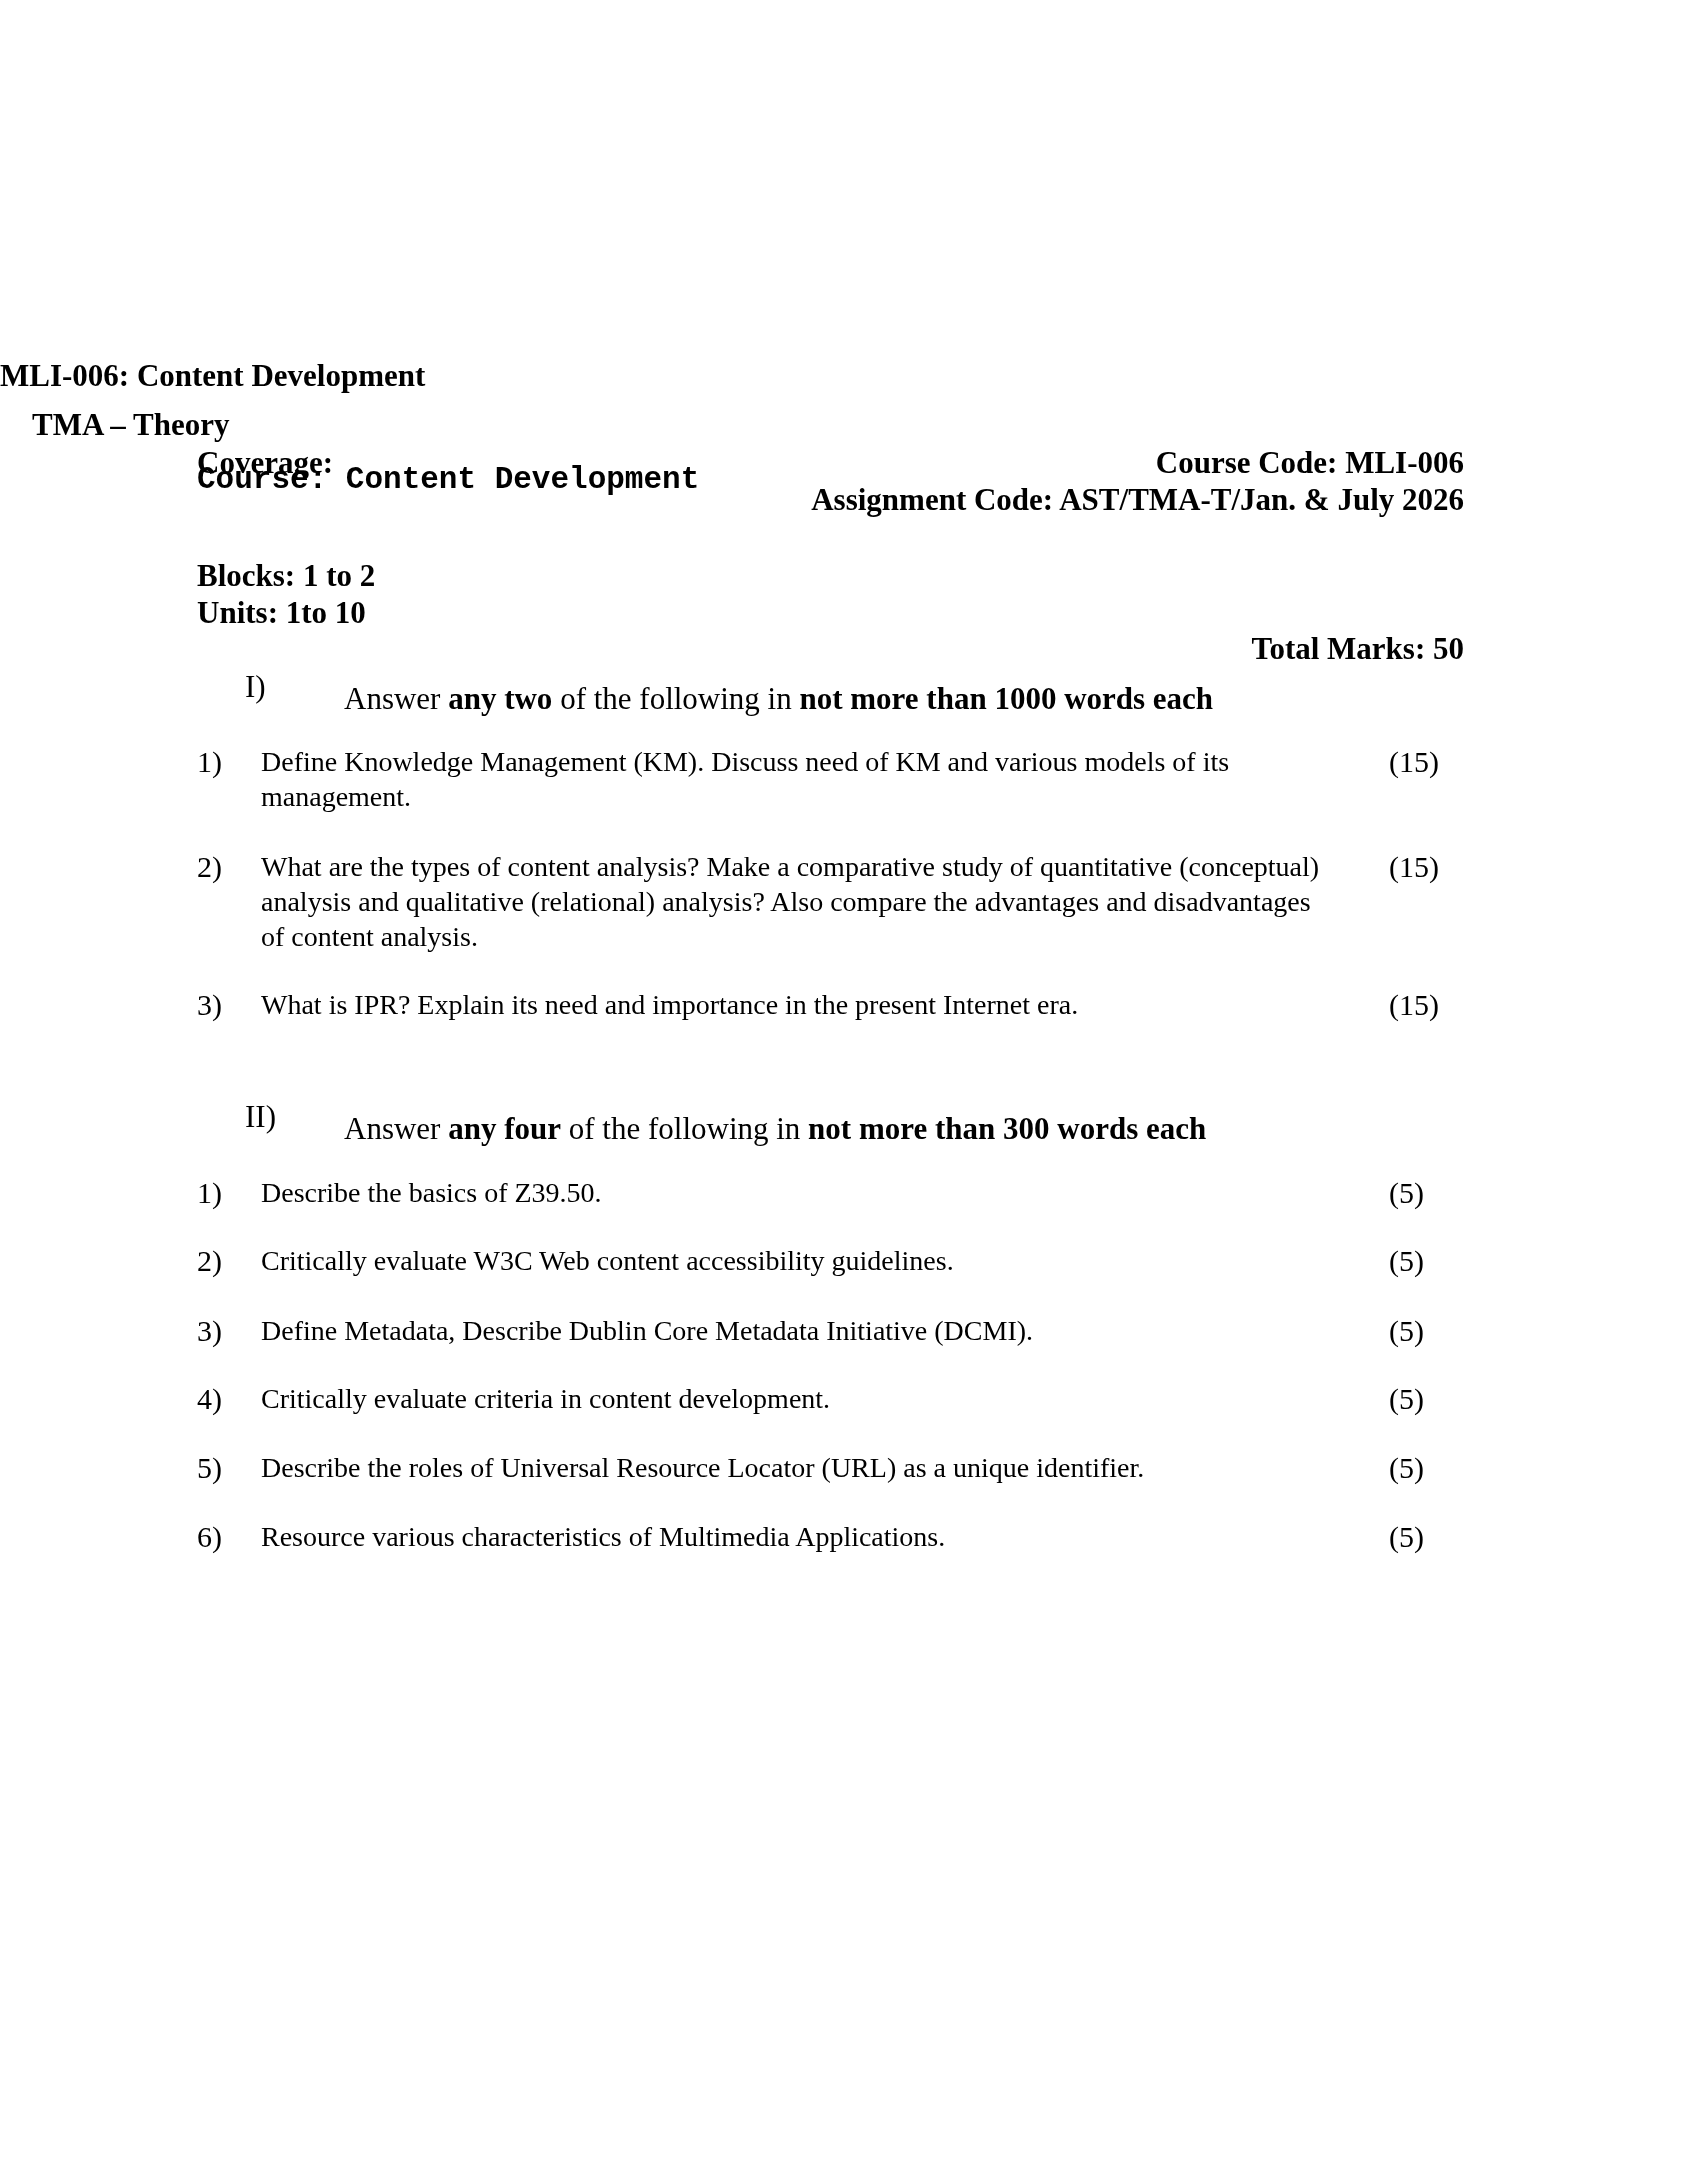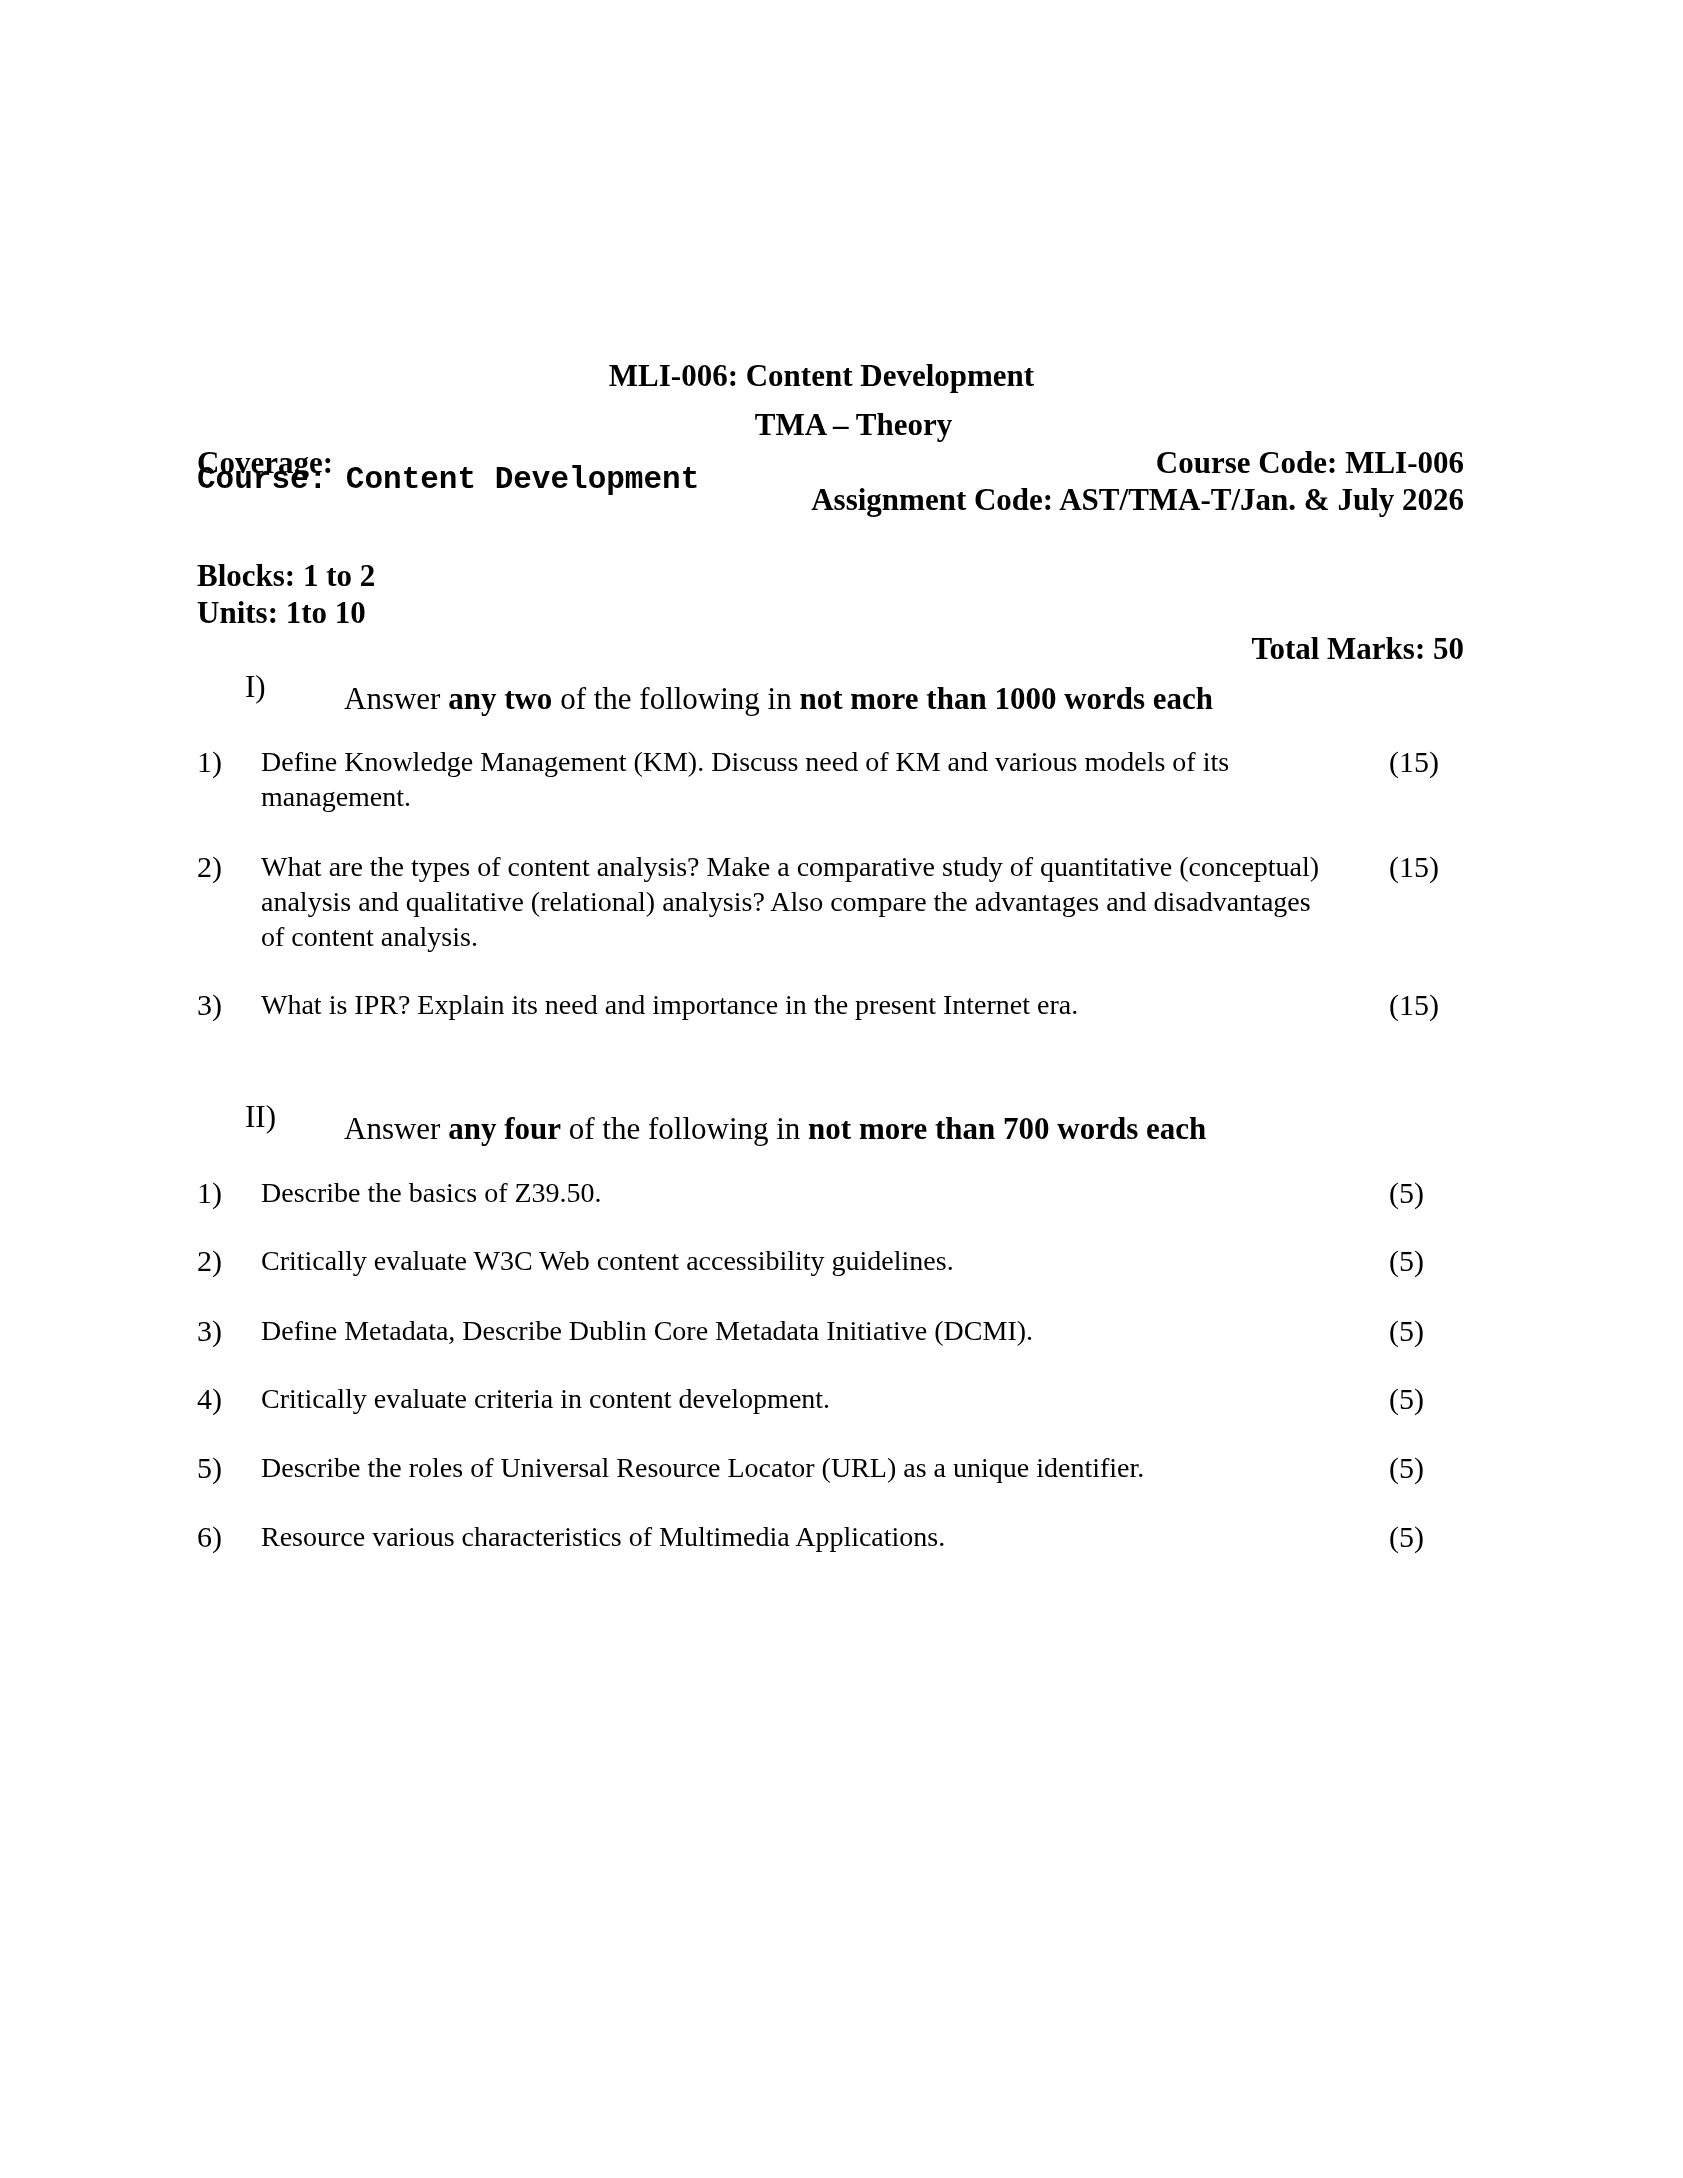--- a/index.html
+++ b/index.html
@@ -1,20 +1,20 @@
 <!DOCTYPE html>
 <html><head>
 <meta charset="utf-8">
 <style>
   html, body { margin: 0; padding: 0; background: #ffffff; }
   body { width: 1683px; height: 2178px; position: relative; overflow: hidden;
          font-family: "Liberation Serif", "DejaVu Serif", serif; color: #000; }
   .abs { position: absolute; white-space: nowrap; }
   .hdr { font-weight: bold; font-size: 31px; line-height: 36px; text-align: right; }
-  .center { left: 0; width: 1643px; text-align: center; }
+  .center { left: 0; width: 1643px; text-align: left; }
   .left { left: 197px; }
   .right { right: 219px; text-align: right; }
   .section { font-size: 31px; line-height: 36px; }
   .section .roman { position: absolute; left: 245px; }
   .section .instr { position: absolute; left: 344px; margin-top: 12px; }
   .q { position: absolute; left: 0; width: 1683px; font-size: 28px; line-height: 35px; }
   .q .num { position: absolute; left: 197px; font-size: 30px; }
   .q .text { position: absolute; left: 261px; width: 1069px; white-space: normal; }
   .q .marks { position: absolute; left: 1389px; font-size: 30px; }
   b { font-weight: bold; }
@@ -53,21 +53,21 @@
 </div>
 
 <div class="q" style="top:987px;">
   <span class="num">3)</span>
   <span class="text">What is IPR? Explain its need and importance in the present Internet era.</span>
   <span class="marks">(15)</span>
 </div>
 
 <div class="abs section" style="top:1099px; left:0; width:1683px;">
   <span class="roman">II)</span>
-  <span class="instr"><span>Answer </span><b>any four</b><span> of the following in </span><b>not more than 700 words each</b></span>
+  <span class="instr"><span>Answer </span><b>any four</b><span> of the following in </span><b>not more than 300 words each</b></span>
 </div>
 
 <div class="q" style="top:1175px;">
   <span class="num">1)</span>
   <span class="text">Describe the basics of Z39.50.</span>
   <span class="marks">(5)</span>
 </div>
 
 <div class="q" style="top:1243px;">
   <span class="num">2)</span>

